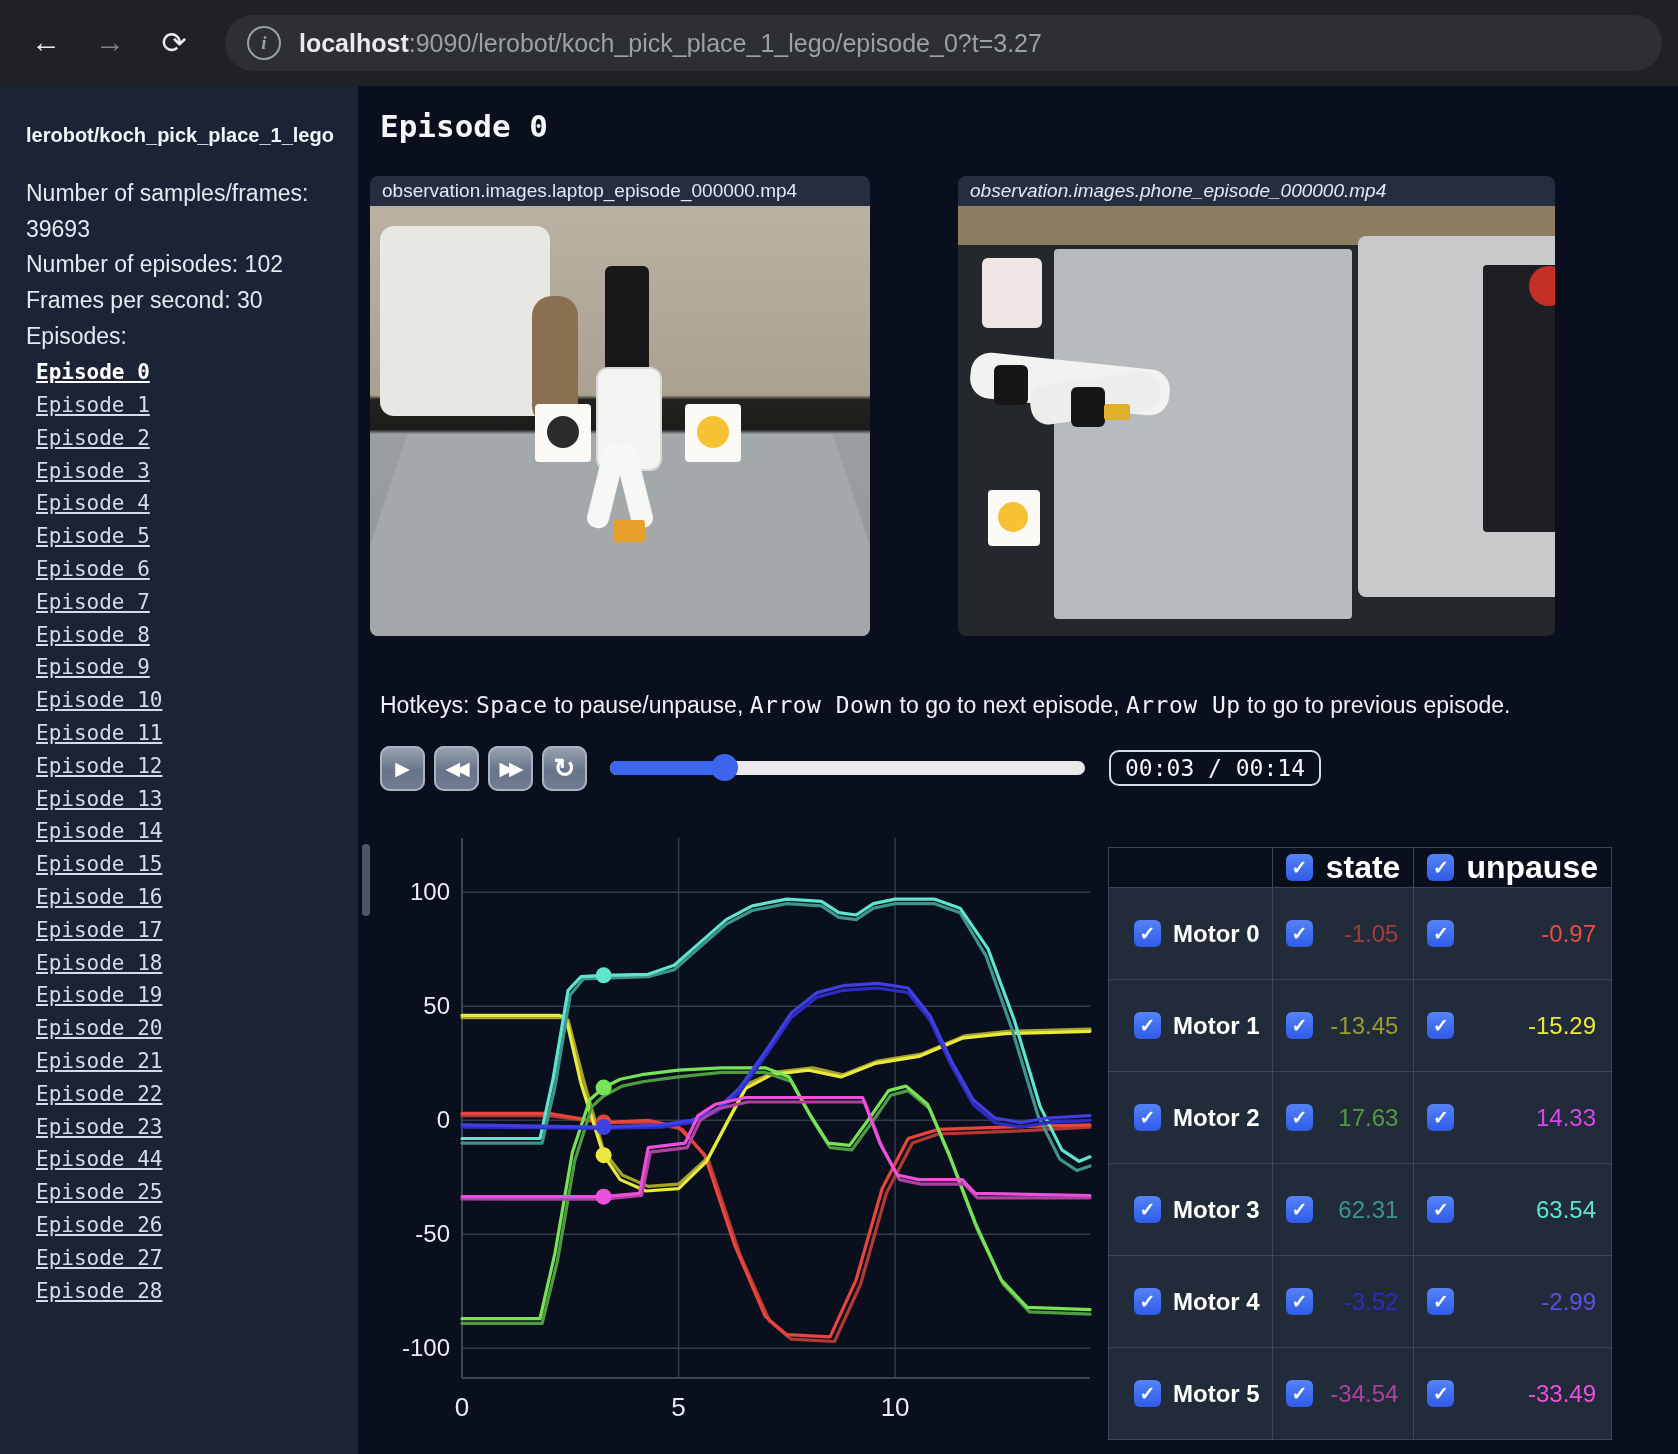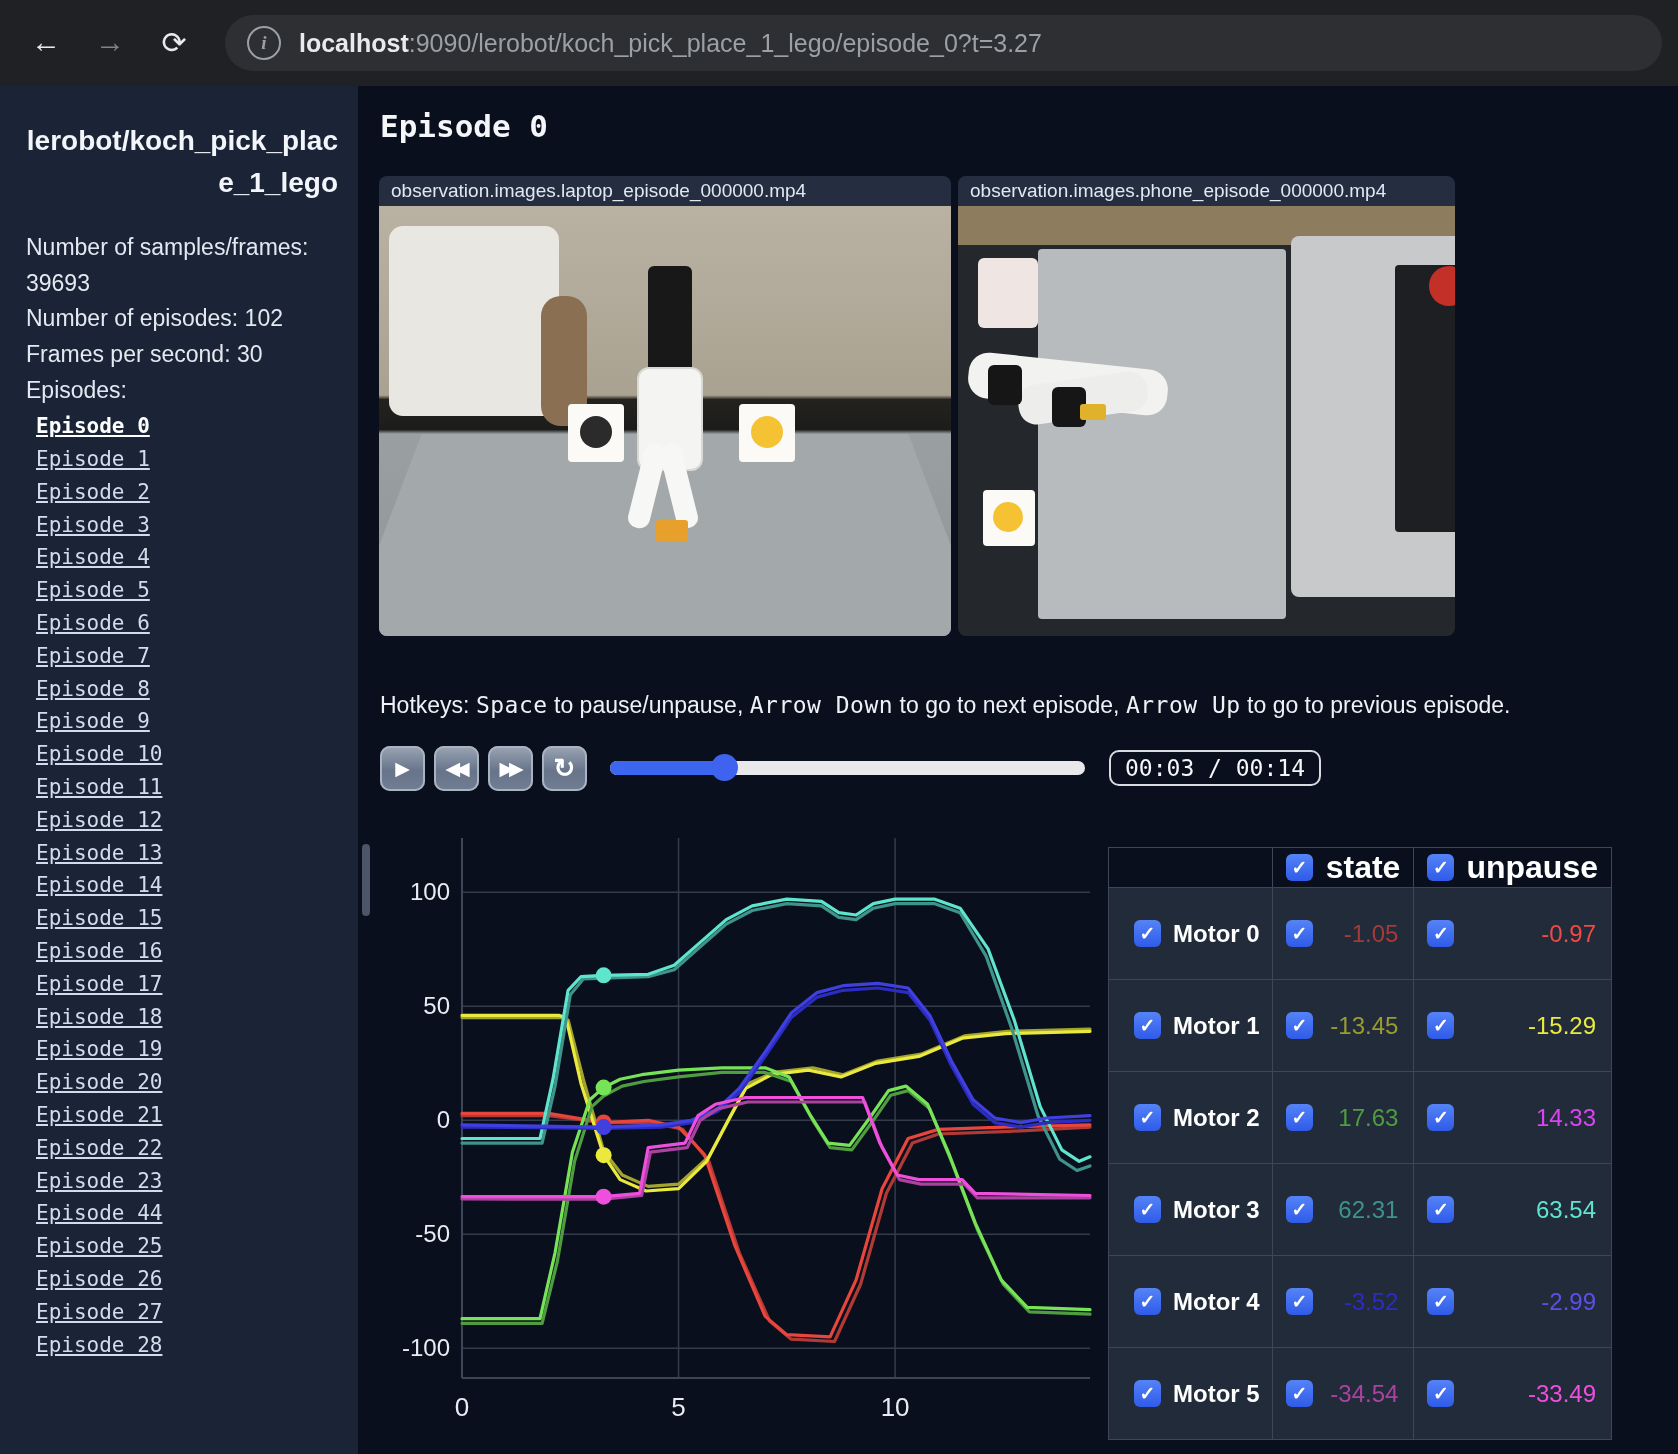--- a/index.html
+++ b/index.html
@@ -7,21 +7,21 @@
   
   .chrome{position:absolute;left:0;top:0;width:1678px;height:86px;background:#202124;}
   .navbtn{position:absolute;top:20px;width:44px;height:44px;display:flex;align-items:center;justify-content:center;font-size:30px;color:#e8eaed;border-radius:50%;}
   .navbtn.dim{color:#7e8388;}
   .urlbar{position:absolute;left:225px;top:15px;width:1437px;height:56px;border-radius:28px;background:#2e2f33;display:flex;align-items:center;}
   .infoicon{margin-left:22px;width:30px;height:30px;border:2.5px solid #9aa0a6;border-radius:50%;color:#9aa0a6;font-size:19px;display:flex;align-items:center;justify-content:center;font-family:"Liberation Serif",serif;font-style:italic;font-weight:bold;}
   .url{margin-left:18px;font-size:25px;color:#9aa0a6;white-space:nowrap;}
   .url b{color:#e8eaed;font-weight:bold;}
   
   .sidebar{position:absolute;left:0;top:86px;width:358px;height:1368px;background:#1b2436;color:#e9edf4;}
-  .ds-title{margin:34px 20px 0 26px;font-size:28px;font-weight:bold;line-height:1.5;word-break:break-all;color:#f2f5fa;text-align:right;}
+  .ds-title{margin:34px 20px 0 26px;font-size:20px;font-weight:bold;line-height:1.5;word-break:break-all;color:#f2f5fa;}
   .ds-info{margin:26px 20px 0 26px;font-size:23px;line-height:1.55;color:#e4e9f1;}
   .ep-list{margin:2px 0 0 36px;font-family:"DejaVu Sans Mono",monospace;font-size:21px;line-height:32.8px;}
   .ep-list a{display:block;color:#d3dcea;text-decoration:underline;}
   .ep-list a.active{font-weight:bold;color:#ffffff;}
   
   .main{position:absolute;left:358px;top:86px;width:1320px;height:1368px;background:#0a0f1d;color:#eef1f6;}
   .scrollthumb{position:absolute;left:4px;top:758px;width:8px;height:72px;border-radius:4px;background:#4c5668;}
   .heading{position:absolute;left:22px;top:22px;font-family:"DejaVu Sans Mono",monospace;font-size:31px;font-weight:bold;color:#f4f6fa;}
   .vid{position:absolute;top:90px;border-radius:8px;overflow:hidden;background:#11141c;}
   .vid .bar{height:30px;background:#242e40;color:#e2e8f2;font-size:19px;line-height:30px;padding-left:12px;}
@@ -132,40 +132,40 @@
         <a href="#">Episode 26</a>
         <a href="#">Episode 27</a>
         <a href="#">Episode 28</a>
       </div>
   </div>
 
   <div class="main">
     <div class="scrollthumb"></div>
     <div class="heading">Episode 0</div>
 
-    <div class="vid v1" style="left:21px;width:572px;">
+    <div class="vid v1" style="left:12px;width:500px;">
       <div class="bar">observation.images.laptop_episode_000000.mp4</div>
       <div class="frame">
         <div class="person"></div>
         <div class="plate1"></div>
         <div class="robot-col"></div>
         <div class="robot-body"></div>
         <div class="grip-l"></div>
         <div class="grip-r"></div>
         <div class="card" style="left:33%;">
             <div class="face" style="background:#2b2b2b;"></div>
           </div>
         <div class="card" style="left:63%;">
             <div class="face" style="background:#f5c233;"></div>
           </div>
         <div class="block1"></div>
       </div>
     </div>
 
-    <div class="vid v2" style="left:600px;width:497px;">
+    <div class="vid v2" style="left:600px;width:597px;font-style:italic;">
       <div class="bar">observation.images.phone_episode_000000.mp4</div>
       <div class="frame">
         <div class="wood"></div>
         <div class="boxpink"></div>
         <div class="plate2"></div>
         <div class="laptop">
             <div class="keys"></div>
           </div>
         <div class="arm2"></div>
         <div class="arm2b"></div>

